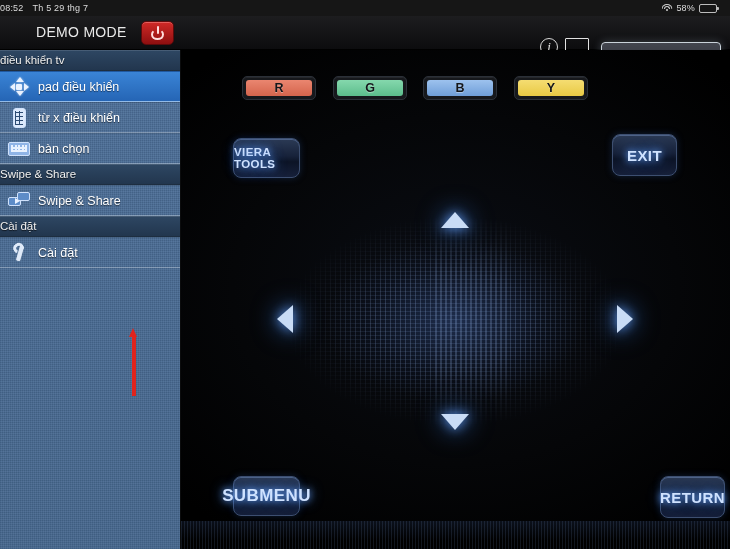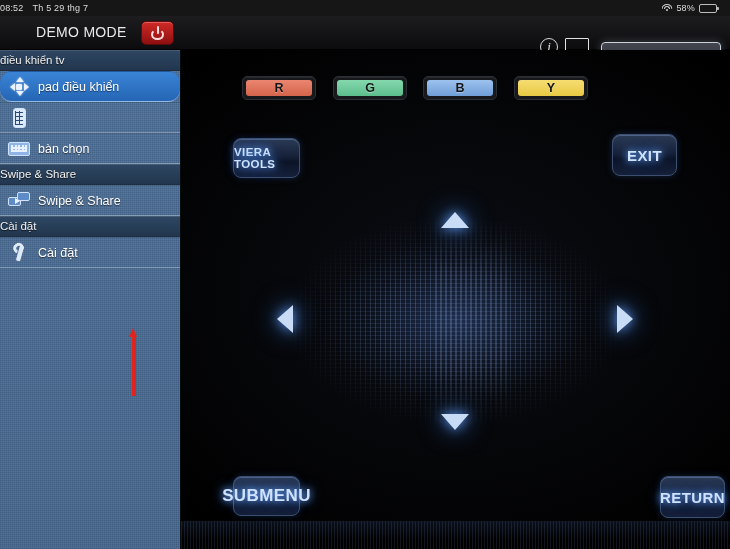--- a/index.html
+++ b/index.html
@@ -123,21 +123,20 @@
   .sb-item {
     height: 31px; display: flex; align-items: center;
     border-bottom: 1px solid rgba(255,255,255,.30);
     border-top: 1px solid rgba(0,0,0,.12);
     color: #ffffff; font-size: 12.5px;
     text-shadow: 0 1px 1px rgba(0,0,0,.55);
   }
   .sb-item.selected {
     background: linear-gradient(#3a84d6, #2565b5);
     border-bottom: 1px solid rgba(255,255,255,.45);
-    border-radius: 12px;
   }
   .sb-ico { width: 38px; display: flex; align-items: center; justify-content: center; }
   .sb-label { flex: 1; }
 
   
   .ico-pad { position: relative; width: 19px; height: 19px; }
   .ico-pad span {
     position: absolute; width: 0; height: 0; border-style: solid;
     filter: drop-shadow(0 0 1px rgba(255,255,255,.6));
   }
@@ -356,20 +355,21 @@
             <span class="c"></span>
           </span>
       </span>
       <span class="sb-label">pad điều khiển</span>
     </div>
 
     <div class="sb-item">
       <span class="sb-ico">
         <span class="ico-remote"></span>
       </span>
+      <span class="sb-label">từ x điều khiển</span>
     </div>
 
     <div class="sb-item">
       <span class="sb-ico">
         <span class="ico-keyboard"></span>
       </span>
       <span class="sb-label">bàn chọn</span>
     </div>
 
     <div class="sb-section">Swipe &amp; Share</div>

